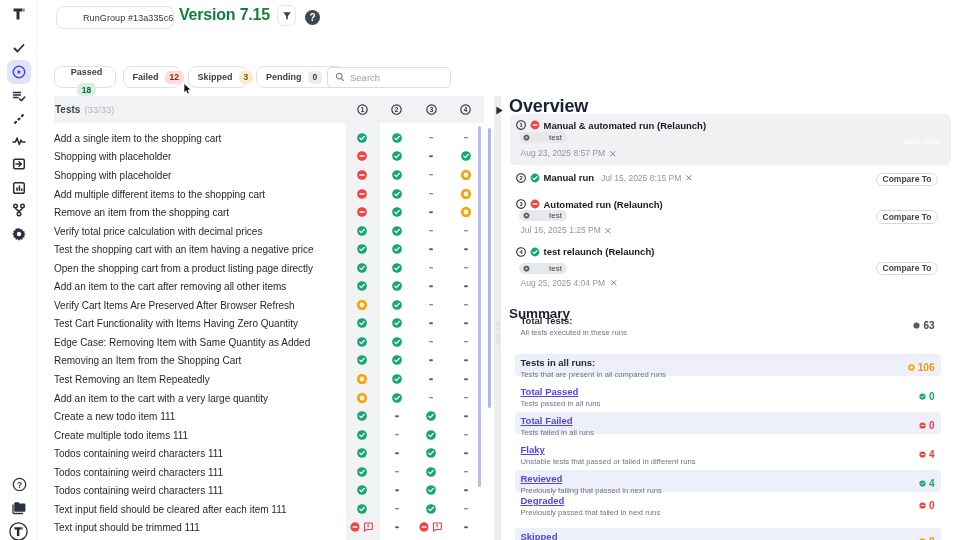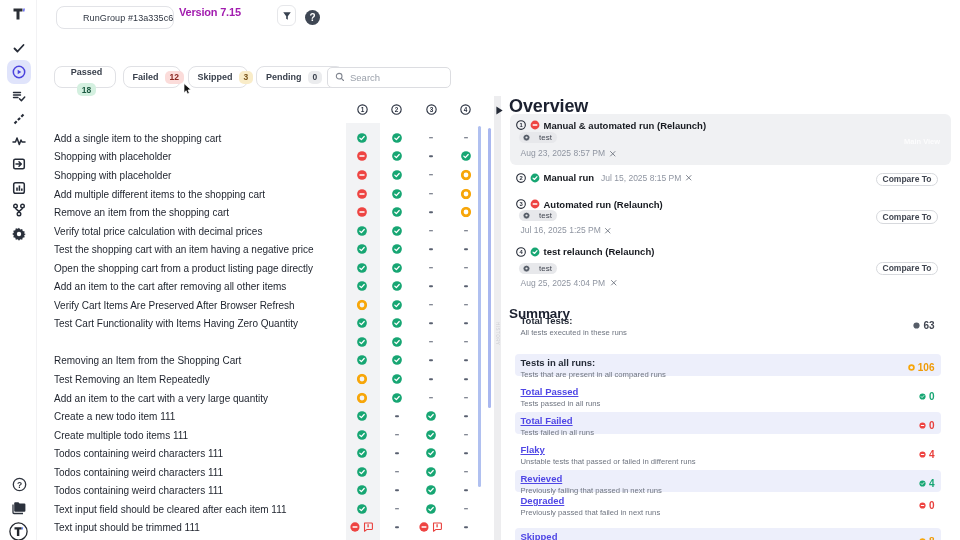--- a/index.html
+++ b/index.html
@@ -9,21 +9,21 @@
   #page { position:relative; width:960px; height:540px; background:#fff; }
 
   
   #sidebar { position:absolute; left:0; top:0; width:37px; height:540px; background:#fff; border-right:1px solid #f2f2f4; }
   .sic { position:absolute; }
   #side-active { position:absolute; left:6.5px; top:60px; width:24px; height:24px; background:#e0e4fb; border-radius:7px; }
 
   
   #btn-rungroup { position:absolute; left:56px; top:6px; width:118px; height:23px; border:1px solid #e2e3e7; border-radius:8px; background:#fff; display:flex; align-items:center; padding-left:6px; }
   #btn-rungroup span.lbl { white-space:nowrap; font-size:9px; color:#2f3642; font-weight:500; margin-left:20px; letter-spacing:0.1px;}
-  #title { position:absolute; left:179px; top:6px; font-size:11px; font-weight:700; color:#a21caf; letter-spacing:-0.2px;}
+  #title { position:absolute; left:179px; top:6px; font-size:16px; font-weight:700; color:#15803d; letter-spacing:-0.2px;}
   #btn-filter { position:absolute; left:277px; top:5px; width:19px; height:21px; border:1px solid #e6e7ea; border-radius:6px; background:#fff; display:flex; align-items:center; justify-content:center; }
   #help { position:absolute; left:305px; top:10px; width:15px; height:15px; border-radius:50%; background:#3f4754; color:#fff; font-size:10px; font-weight:700; display:flex; align-items:center; justify-content:center; }
 
   
   .chip { position:absolute; top:66px; height:22px; border:1px solid #e0e1e5; border-radius:8px; background:#fff; display:flex; align-items:center; gap:6px; padding:0 6px 0 9px; }
   .chip .t { font-size:9px; font-weight:600; color:#3a414d; }
   .chip .b { font-size:8.5px; font-weight:600; border-radius:5px; padding:1.5px 5px; }
   #search { position:absolute; left:327px; top:66.5px; width:124px; height:21px; border:1px solid #dcdde1; border-radius:5px; background:#fff; display:flex; align-items:center; padding-left:7px; gap:5px;}
   #search .ph { font-size:9.5px; color:#9ba1ab; }
 
@@ -41,21 +41,21 @@
   
   #gutter { position:absolute; left:494px; top:96px; width:7px; height:444px; background:#ededef; }
   #rscroll { position:absolute; left:488px; top:128px; width:3px; height:280px; background:#a9b7ef; border-radius:2px; }
   #collapse { position:absolute; left:494.5px; top:105.5px; }
   #histlbl { position:absolute; left:500px; top:322px; font-size:4.5px; color:#cdced3; transform:rotate(90deg); transform-origin:0 0; letter-spacing:0.5px;}
 
   #ov-title { position:absolute; left:509px; top:95.5px; font-size:18px; font-weight:700; color:#1c2130; letter-spacing:-0.1px;}
   #ov-card { position:absolute; left:510px; top:113.5px; width:441px; height:51px; background:#f0f1f3; border-radius:6px; }
   .ov-name { font-size:9.5px; font-weight:700; color:#16191f; }
   .ov-date { font-size:8.5px; color:#8f95a1; }
-  .tag { position:absolute; height:11px; background:#e7e8eb; border-radius:5.5px; display:flex; align-items:center; padding:0 5px 0 4px; gap:9px; }
+  .tag { position:absolute; height:11px; background:#e7e8eb; border-radius:5.5px; display:flex; align-items:center; padding:0 5px 0 4px; gap:19px; }
   .tag .tx { font-size:8px; color:#414651; }
   .cmp { position:absolute; left:876px; width:62px; height:13.5px; border:1px solid #d7d9dd; border-radius:7px; background:#fff; display:flex; align-items:center; justify-content:center; font-size:8.5px; font-weight:700; color:#414651; }
   .mainview { position:absolute; left:904px; top:137px; font-size:7.5px; font-weight:600; color:rgba(255,255,255,0.8); }
 
   #sum-title { position:absolute; left:509px; top:306px; font-size:13.5px; font-weight:700; color:#1c2130; letter-spacing:-0.1px;}
   .srow { position:absolute; left:515px; width:426px; height:22.4px; border-radius:4px; }
   .srow.lav { background:#edeffb; }
   .srow .st { position:absolute; left:5.5px; top:3px; font-size:9.5px; font-weight:700; color:#252b37; }
   .srow .st.lnk { color:#4f46e5; text-decoration:underline; }
   .srow .ss { position:absolute; left:5.5px; top:15.5px; font-size:7.7px; color:#6f7580; white-space:nowrap; }
@@ -188,20 +188,24 @@
       <span class="t">Pending</span>
       <span class="b" style="background:#ebecee;color:#3a414d;">0</span>
     </div>
 <div id="search">
       <svg width="10" height="10">
         <use href="#i-search"></use>
       </svg>
       <span class="ph">Search</span>
     </div>
 
+<div id="thead">
+      <span class="tt" style="margin-left:1px;">Tests</span>
+      <span class="tc">(33/33)</span>
+    </div>
 <div id="colshade"></div>
 <div id="rows">
       <div class="trow" style="top:128.6px">
         <span class="nm">Add a single item to the shopping cart</span>
         <svg class="cicon" width="11" height="11" style="left:308px">
           <use href="#i-pass"></use>
         </svg>
         <svg class="cicon" width="11" height="11" style="left:342.5px">
           <use href="#i-pass"></use>
         </svg>
@@ -320,20 +324,21 @@
         <svg class="cicon" width="11" height="11" style="left:308px">
           <use href="#i-pass"></use>
         </svg>
         <svg class="cicon" width="11" height="11" style="left:342.5px">
           <use href="#i-pass"></use>
         </svg>
         <div class="dash" style="left:377px"></div>
         <div class="dash" style="left:411.5px"></div>
       </div>
       <div class="trow" style="top:332.65px">
+        <span class="nm">Edge Case: Removing Item with Same Quantity as Added</span>
         <svg class="cicon" width="11" height="11" style="left:308px">
           <use href="#i-pass"></use>
         </svg>
         <svg class="cicon" width="11" height="11" style="left:342.5px">
           <use href="#i-pass"></use>
         </svg>
         <div class="dash" style="left:377px"></div>
         <div class="dash" style="left:411.5px"></div>
       </div>
       <div class="trow" style="top:351.20000000000005px">

